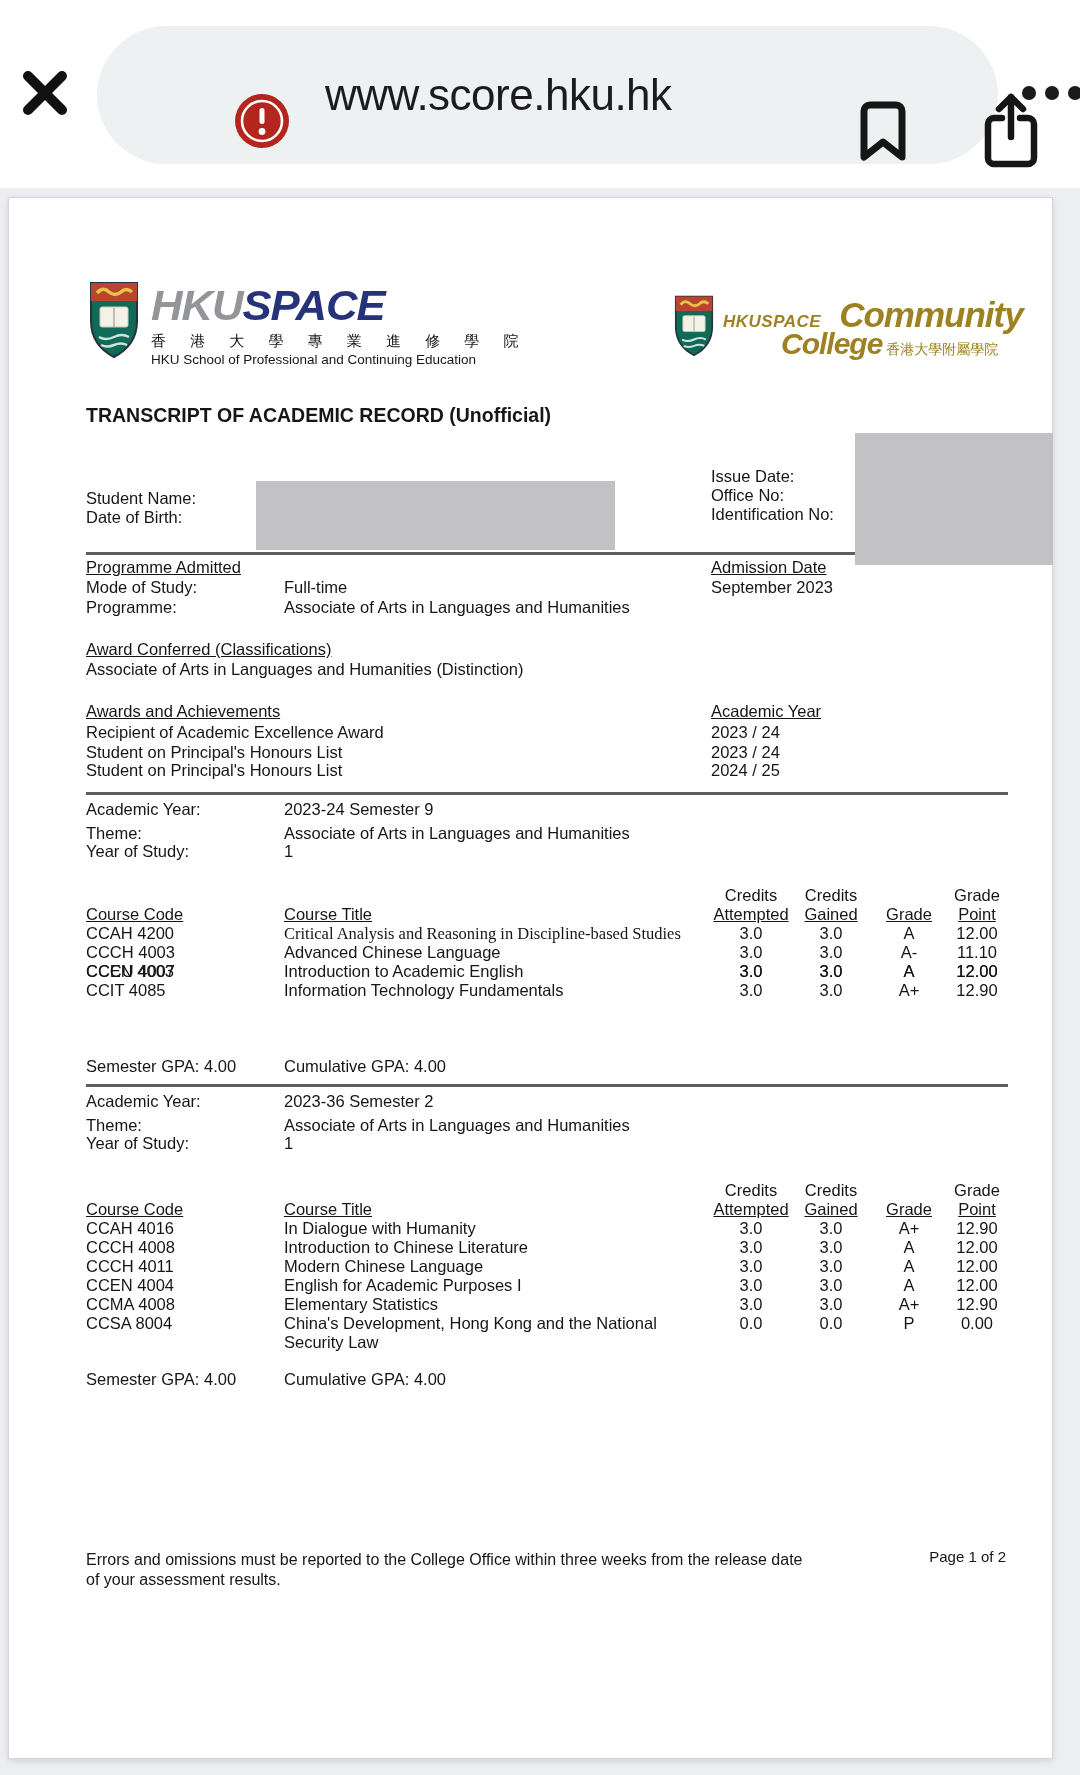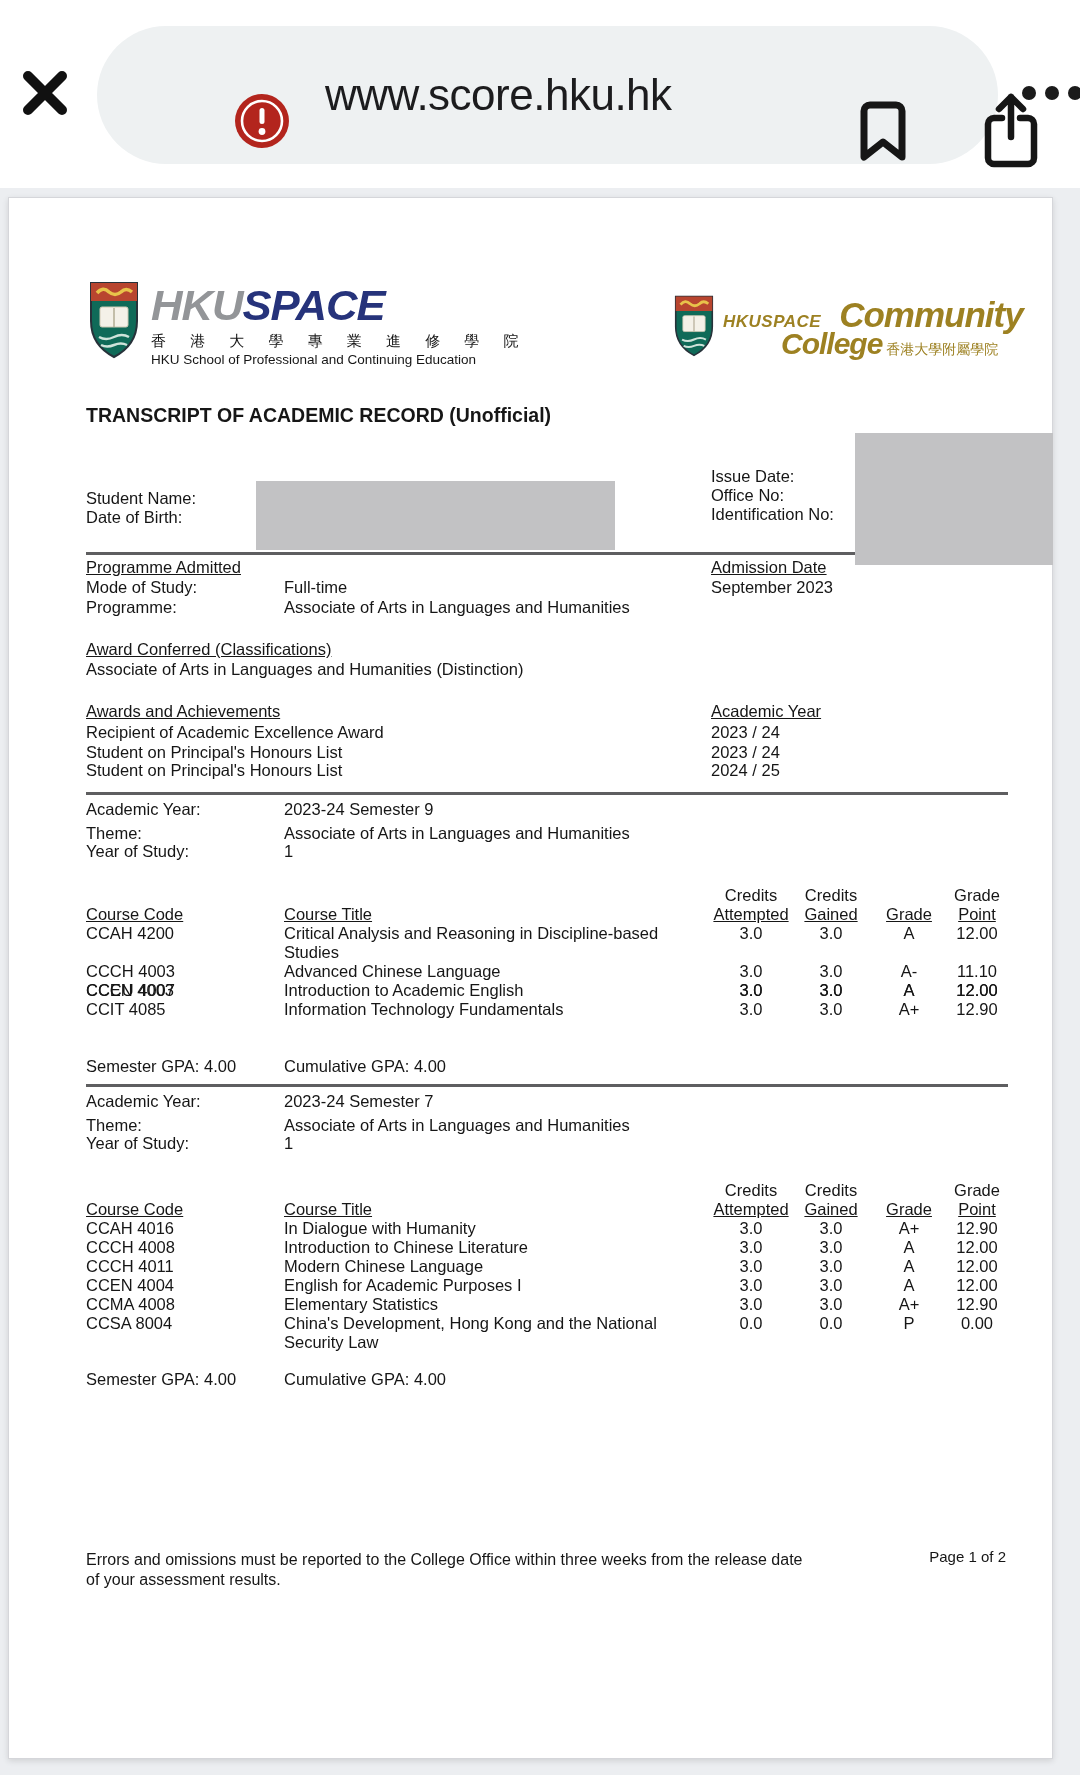--- a/index.html
+++ b/index.html
@@ -194,21 +194,21 @@
         <span class="cc c-code u">Course Code</span>
         <span class="cc u" style="left:198px;">Course Title</span>
         <span class="cc c-att u">Attempted</span>
         <span class="cc c-gain u">Gained</span>
         <span class="cc c-grade u">Grade</span>
         <span class="cc c-point u">Point</span>
         <span style="visibility:hidden;">·</span>
       </div>
       <div class="trow">
         <span class="cc c-code">CCAH 4200</span>
-        <div class="c-title-flow" style="white-space:normal;">Critical Analysis and Reasoning in Discipline-based Studies</div>
+        <div class="c-title-flow" style="white-space:normal;font-family:Liberation Serif, serif;">Critical Analysis and Reasoning in Discipline-based Studies</div>
         <span class="cc c-att">3.0</span>
         <span class="cc c-gain">3.0</span>
         <span class="cc c-grade">A</span>
         <span class="cc c-point">12.00</span>
       </div>
       <div class="trow">
         <span class="cc c-code">CCCH 4003</span>
         <div class="c-title-flow">Advanced Chinese Language</div>
         <span class="cc c-att">3.0</span>
         <span class="cc c-gain">3.0</span>
@@ -239,21 +239,21 @@
         <span class="cc c-point">12.90</span>
       </div>
     </div>
 
     <div class="abs t" style="left:77px; top:859px;">Semester GPA: 4.00</div>
     <div class="abs t" style="left:275px; top:859px;">Cumulative GPA: 4.00</div>
 
     <div class="rule" style="top:886px;"></div>
 
     <div class="abs t" style="left:77px; top:894px;">Academic Year:</div>
-    <div class="abs t" style="left:275px; top:894px;">2023-24 Semester 7</div>
+    <div class="abs t" style="left:275px; top:894px;">2023-36 Semester 2</div>
     <div class="abs t" style="left:77px; top:918px;">Theme:</div>
     <div class="abs t" style="left:275px; top:918px;">Associate of Arts in Languages and Humanities</div>
     <div class="abs t" style="left:77px; top:936px;">Year of Study:</div>
     <div class="abs t" style="left:275px; top:936px;">1</div>
 
     <div class="ctable" style="top:983px;">
       <div class="trow">
         <span class="cc c-att">Credits</span>
         <span class="cc c-gain">Credits</span>
         <span class="cc c-point">Grade</span>

